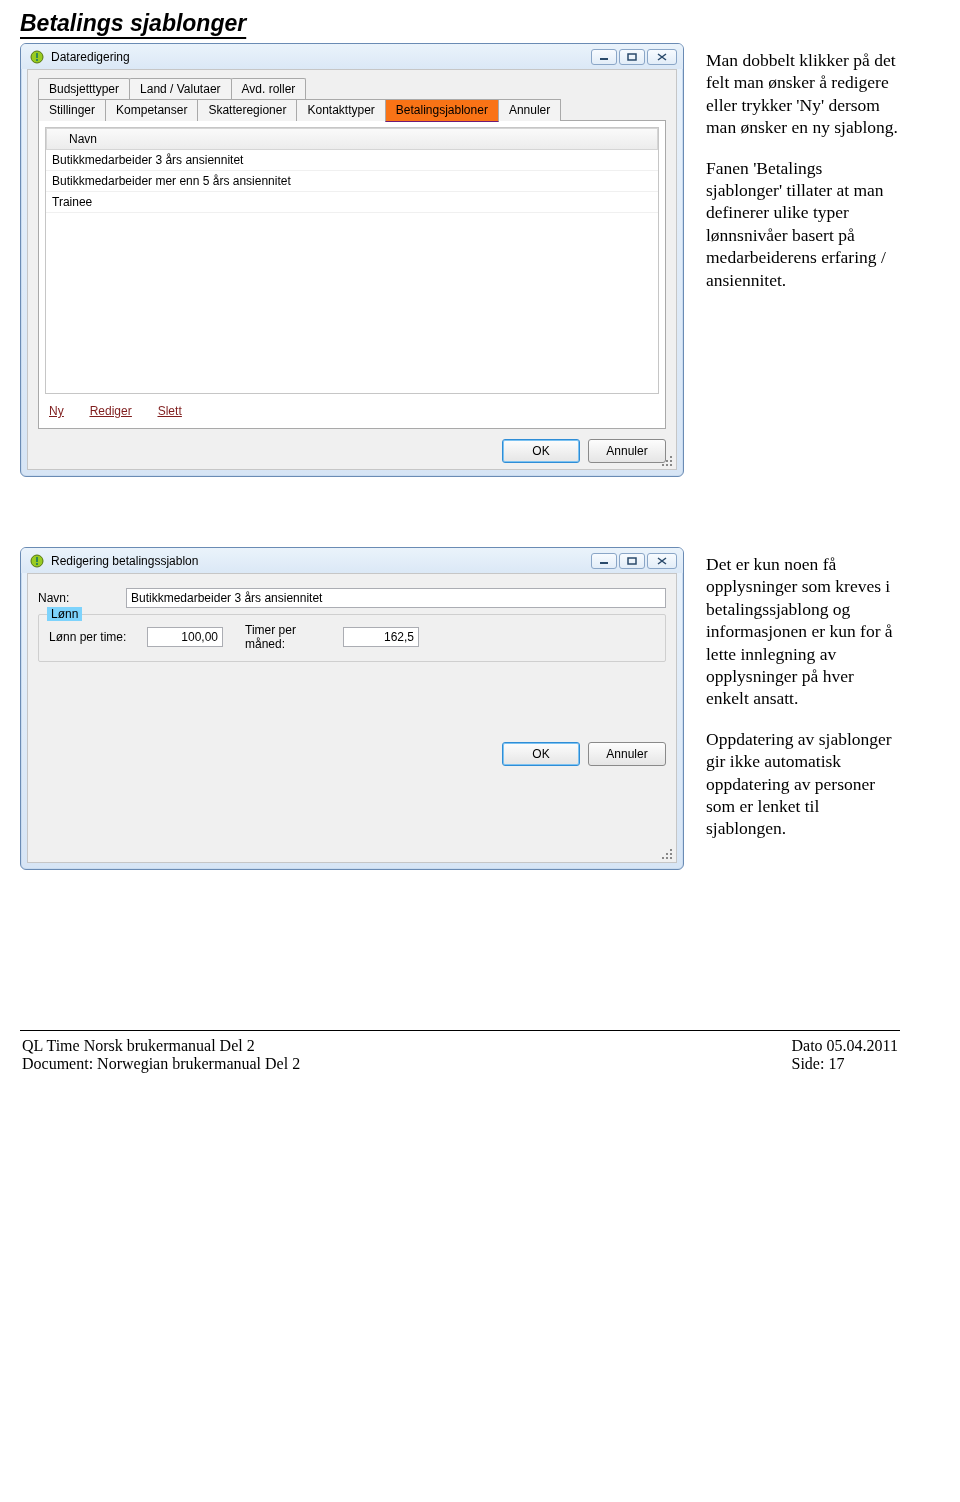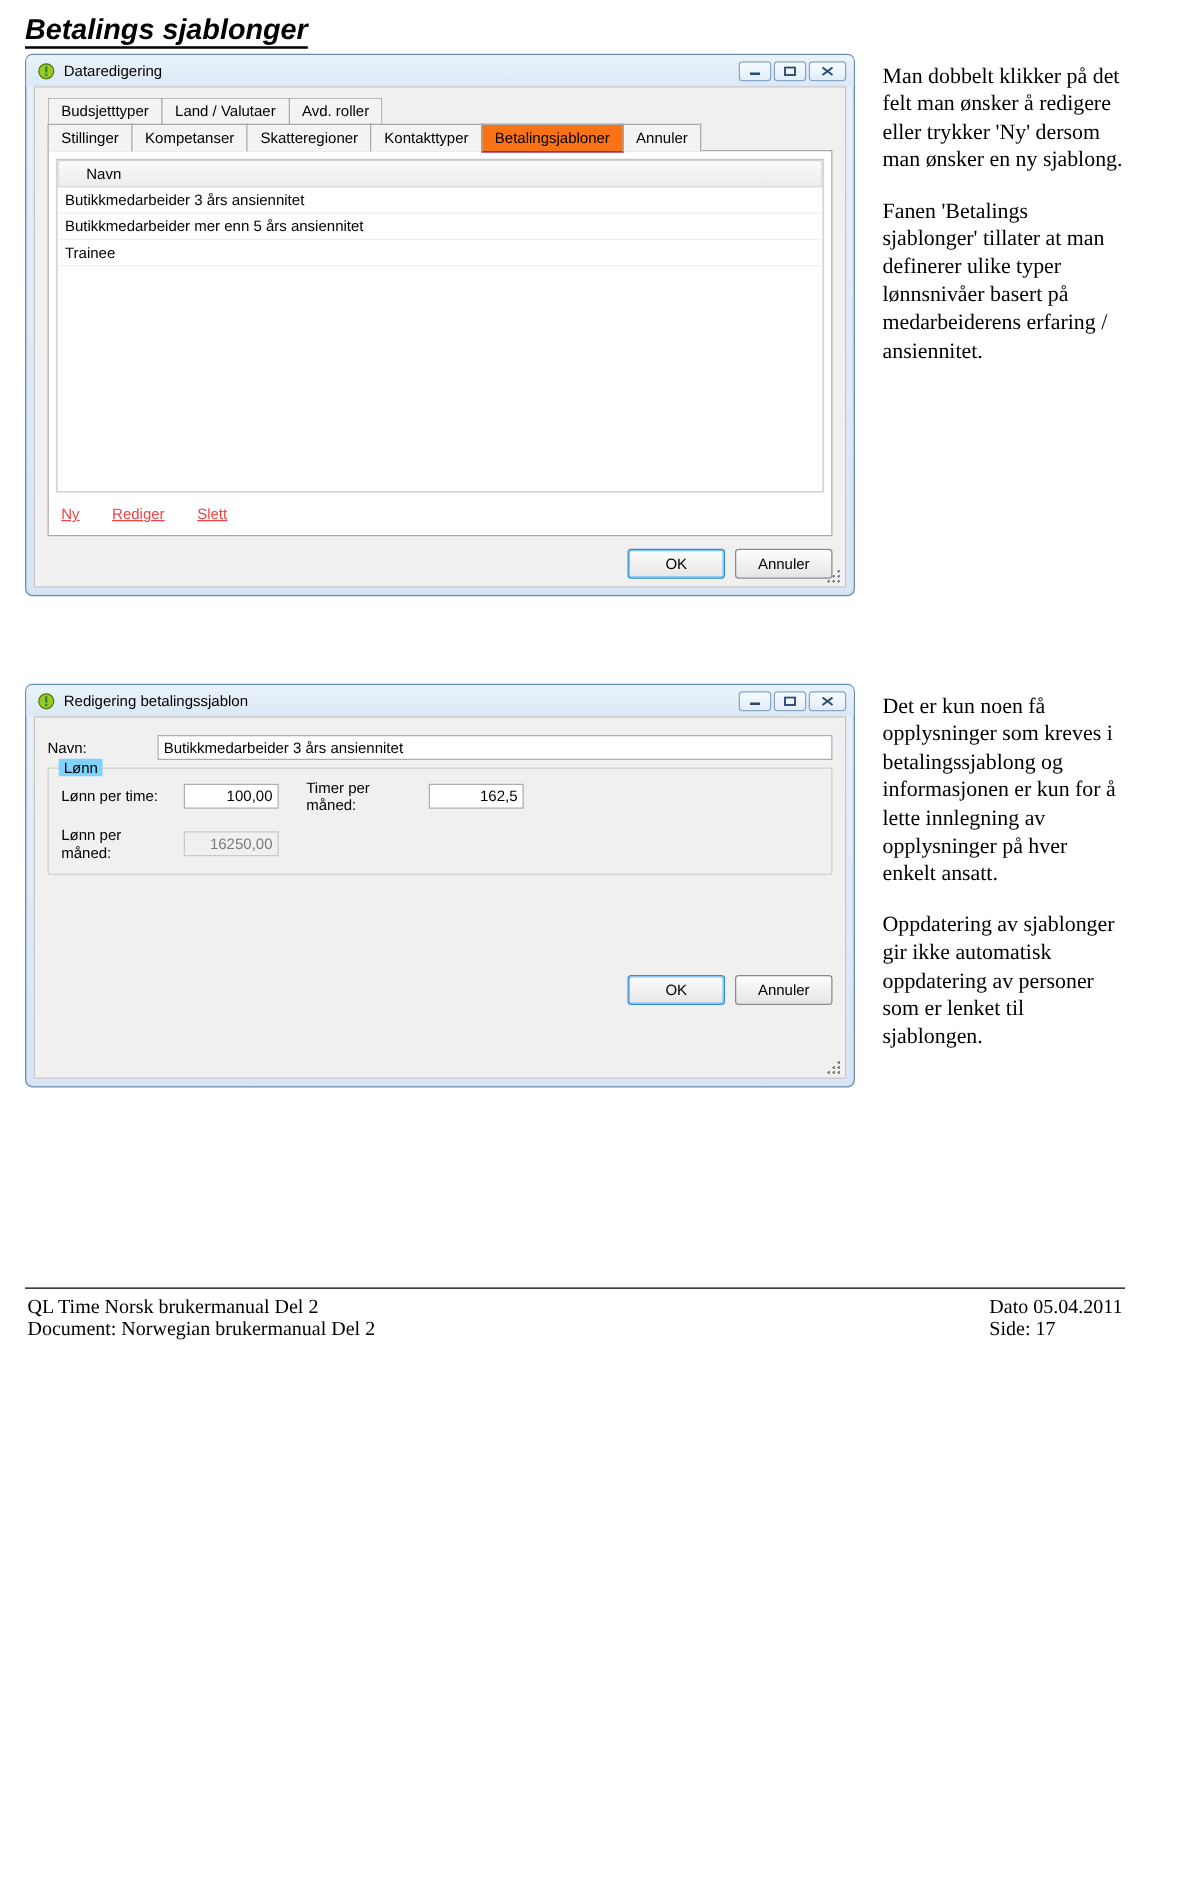--- a/index.html
+++ b/index.html
@@ -117,22 +117,23 @@
     border-bottom: 1px solid #f0f0f0;
   }
   .listarea {
     border: 1px solid #c6c6c6;
   }
   .listblank { height: 180px; }
 
   .linklinks {
     display:flex; gap: 26px;
     padding: 10px 4px 4px 4px;
-    color: #ef4444;
-    font-size: 12px;
+    color: #7f1d1d;
+    font-size: 12px;
+    text-decoration: underline;
   }
   .linklinks span { text-decoration: underline; cursor: pointer; }
 
   .btnrow {
     display:flex; justify-content:flex-end; gap:8px;
     margin-top: 10px;
   }
   .btn {
     min-width: 78px; padding: 4px 12px;
     border: 1px solid #8a8a8a; border-radius: 3px;
@@ -314,24 +315,20 @@
         <div class="group">
           <span class="gtitle">Lønn</span>
           <div style="display:flex; gap:18px; align-items:flex-start;">
             <div class="innerfields">
               <div class="fieldline">
                 <span class="flbl">Lønn per time:</span>
                 <input class="txt med" value="100,00" style="">
                 <span class="flbl" style="margin-left:14px;">Timer per måned:</span>
                 <input class="txt med" value="162,5" style="">
               </div>
-              <div class="fieldline">
-                <span class="flbl">Lønn per måned:</span>
-                <input class="txt med dis" disabled="" value="16250,00" style="">
-              </div>
             </div>
           </div>
         </div>
         <div class="bottombtns">
           <div class="btn primary">OK</div>
           <div class="btn">Annuler</div>
         </div>
         <div class="grip"></div>
       </div>
     </div>

